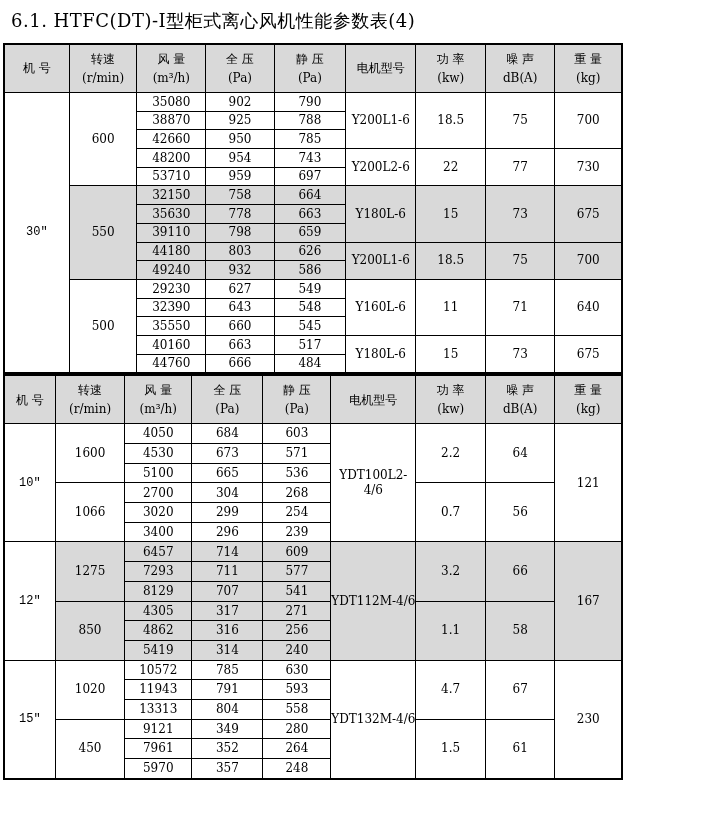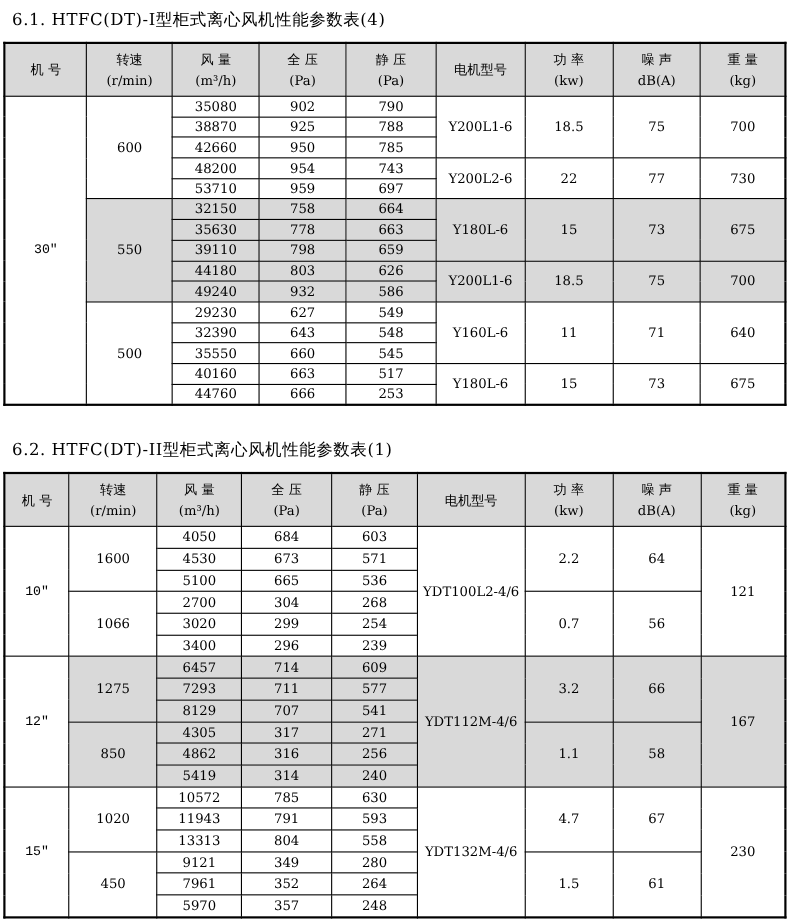--- a/index.html
+++ b/index.html
@@ -3,26 +3,26 @@
 <meta charset="utf-8">
 <style>
   html,body { margin:0; padding:0; }
   body {
     width:718px; height:837px; overflow:hidden;
     background:#ffffff; color:#000;
     font-family:"DejaVu Serif","Liberation Serif",serif;
   }
   .page { padding:5px 3px 0 3px; }
   .tbl-title {
-    font-size:15px; font-weight:400; letter-spacing:0.5px;
+    font-size:18px; font-weight:400; letter-spacing:0.5px;
     margin:4px 0 10px 8px; white-space:nowrap;
   }
   .title-gap { margin-top:31px; }
   table.perf {
-    width:712px; border-collapse:collapse; table-layout:fixed;
+    width:620px; border-collapse:collapse; table-layout:fixed;
     border:2px solid var(--border,#000);
   }
   table.perf th, table.perf td {
     border:1px solid var(--border,#000);
     text-align:center; vertical-align:middle;
     padding:0; font-size:12px; overflow:hidden;
     line-height:1.2;
   }
   table.perf th {
     background:var(--hdr,#d9d9d9);
@@ -183,26 +183,25 @@
           <td>663</td>
           <td>517</td>
           <td rowspan="2">Y180L-6</td>
           <td rowspan="2">15</td>
           <td rowspan="2">73</td>
           <td rowspan="2">675</td>
         </tr>
         <tr>
           <td>44760</td>
           <td>666</td>
-          <td>253</td>
+          <td>484</td>
         </tr>
       </tbody>
     </table>
 
-  <h2 class="tbl-title title-gap">6.2. HTFC(DT)-II型柜式离心风机性能参数表(1)</h2>
   <table class="perf" id="t1">
       <colgroup>
         <col style="width: 8.3%;">
         <col style="width: 11.25%;">
         <col style="width: 10.83%;">
         <col style="width: 11.53%;">
         <col style="width: 10.97%;">
         <col style="width: 13.78%;">
         <col style="width: 11.25%;">
         <col style="width: 11.25%;">

